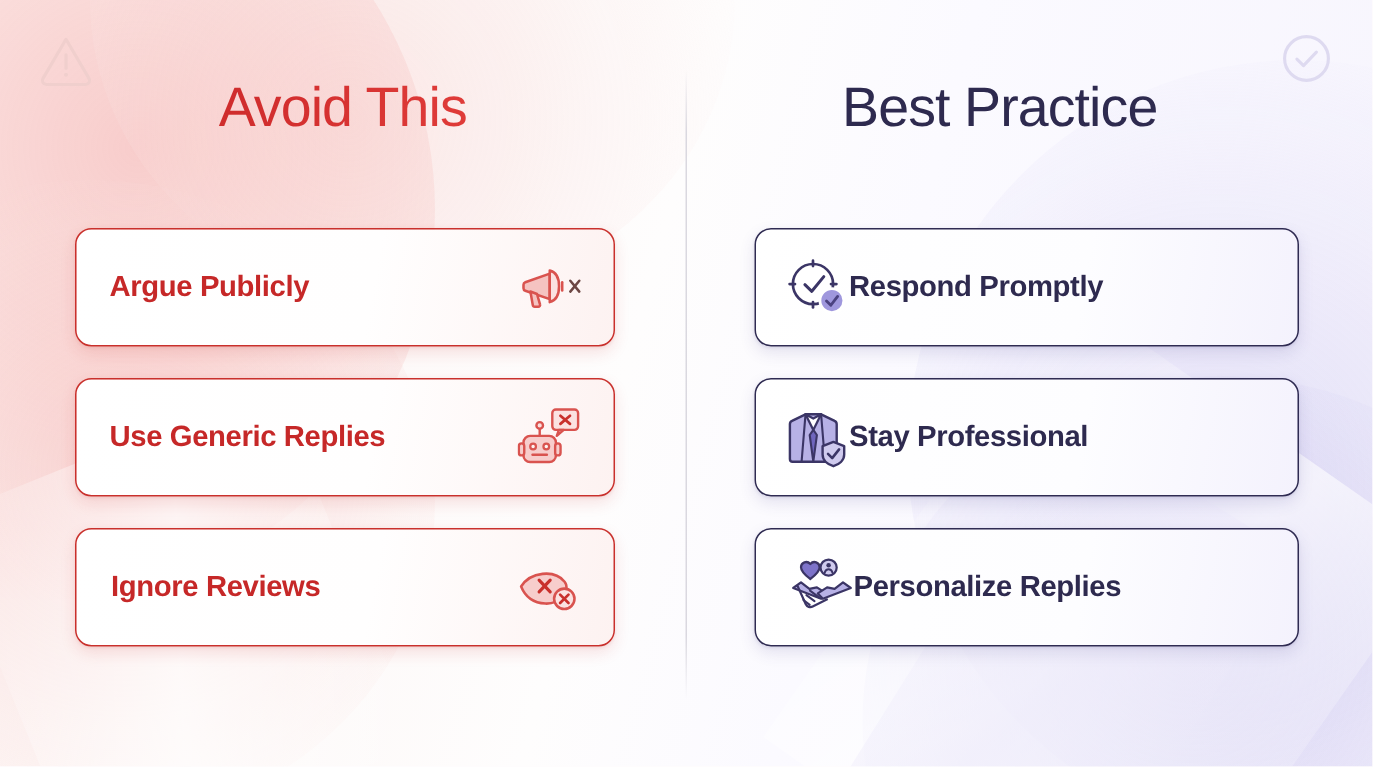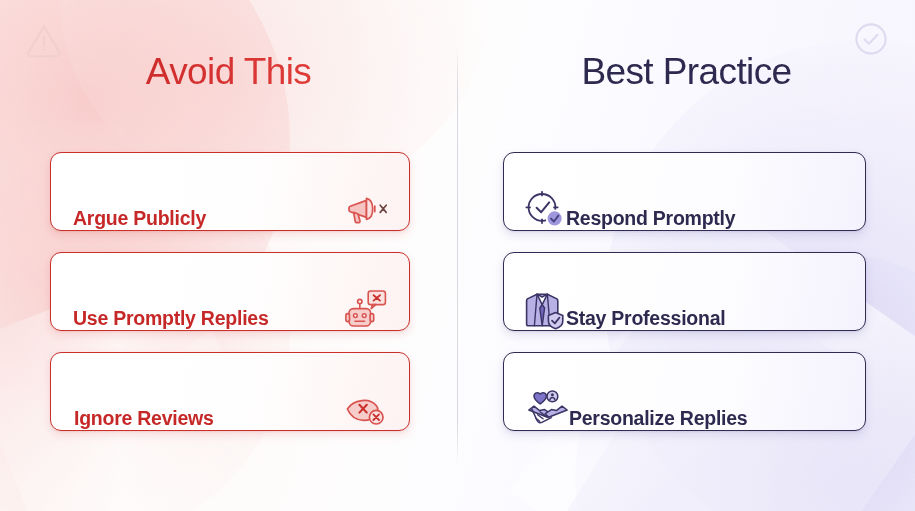--- a/index.html
+++ b/index.html
@@ -129,41 +129,41 @@
   .heading-left {
     left: 0;
     width: 457px;
     text-align: center;
     background: linear-gradient(96deg, #c02424 0%, #d32f2f 42%, #ee4b45 100%);
     -webkit-background-clip: text;
     background-clip: text;
     color: transparent;
   }
   .heading-right {
-    left: 458px;
+    left: 438px;
     width: 457px;
     text-align: center;
     color: #2e2a4f;
   }
 
   
   .col {
     position: absolute;
     top: 152px;
   }
   .col-left  { left: 50px;  width: 360px; }
   .col-right { left: 503px; width: 363px; }
 
   .card {
     position: relative;
     box-sizing: border-box;
     height: 79px;
     border-radius: 11px;
     display: flex;
-    align-items: flex-end;
+    align-items: center;
     margin-bottom: 21px;
   }
   .card:last-child { margin-bottom: 0; padding-left: 23px; }
 
   .card-bad {
     border: 1.6px solid #c9302c;
     background: linear-gradient(100deg, #ffffff 0%, #fffefe 55%, #fdf2f1 100%);
     box-shadow: 0 4px 10px rgba(201,48,44,0.13), 0 1px 2px rgba(201,48,44,0.10);
     padding: 0 20px 0 22px;
     justify-content: space-between;
@@ -239,21 +239,21 @@
           <path d="M5.2 13.2 L21.5 7.4 V24.4 L5.2 18.8 a1.8 1.8 0 0 1 -1.2 -1.7 v-2.2 a1.8 1.8 0 0 1 1.2 -1.7 Z" fill="#f5c3c1" stroke="#d9534f" stroke-width="1.7" stroke-linejoin="round"></path>
           <path d="M21.5 5.4 q6.2 1.5 6.2 10.5 t-6.2 10.5 Z" fill="#fbe2e1" stroke="#d9534f" stroke-width="1.7" stroke-linejoin="round"></path>
           <path d="M8.6 19.3 L10.2 28.4 a1.4 1.4 0 0 0 1.5 1.15 h2.1 a1.3 1.3 0 0 0 1.2 -1.7 L13 21.0 Z" fill="#f5c3c1" stroke="#d9534f" stroke-width="1.7" stroke-linejoin="round"></path>
           <line x1="29.8" y1="13.2" x2="29.8" y2="18.6" stroke="#d9534f" stroke-width="1.7" stroke-linecap="round"></line>
           <path d="M35.2 12.2 L41.2 19.4 M41.2 12.2 L35.2 19.4" stroke="#6d4744" stroke-width="1.7" stroke-linecap="round"></path>
         </svg>
       </span>
     </div>
 
     <div class="card card-bad">
-      <span class="card-label">Use Promptly Replies</span>
+      <span class="card-label">Use Generic Replies</span>
       <span class="card-icon">
         <svg width="44" height="42" viewBox="0 0 44 42" fill="none">
           <rect x="23.2" y="2.0" width="17.2" height="13.6" rx="2.4" fill="#fbe2e1" stroke="#d9534f" stroke-width="1.6"></rect>
           <path d="M27.6 15.6 L26.2 19.6 L30.8 15.6 Z" fill="#fbe2e1" stroke="#d9534f" stroke-width="1.6" stroke-linejoin="round"></path>
           <path d="M28.6 6.2 L35.0 11.6 M35.0 6.2 L28.6 11.6" stroke="#c9302c" stroke-width="1.8" stroke-linecap="round"></path>
           <line x1="14.8" y1="14.6" x2="14.8" y2="19.6" stroke="#d9534f" stroke-width="1.6" stroke-linecap="round"></line>
           <circle cx="14.8" cy="12.6" r="2.2" fill="#fbe2e1" stroke="#d9534f" stroke-width="1.6"></circle>
           <rect x="4.0" y="19.6" width="21.6" height="17.4" rx="4.4" fill="#f7cdcc" stroke="#d9534f" stroke-width="1.6"></rect>
           <rect x="0.9" y="24.6" width="3.6" height="8.0" rx="1.8" fill="#f7cdcc" stroke="#d9534f" stroke-width="1.6"></rect>
           <rect x="25.1" y="24.6" width="3.6" height="8.0" rx="1.8" fill="#f7cdcc" stroke="#d9534f" stroke-width="1.6"></rect>

